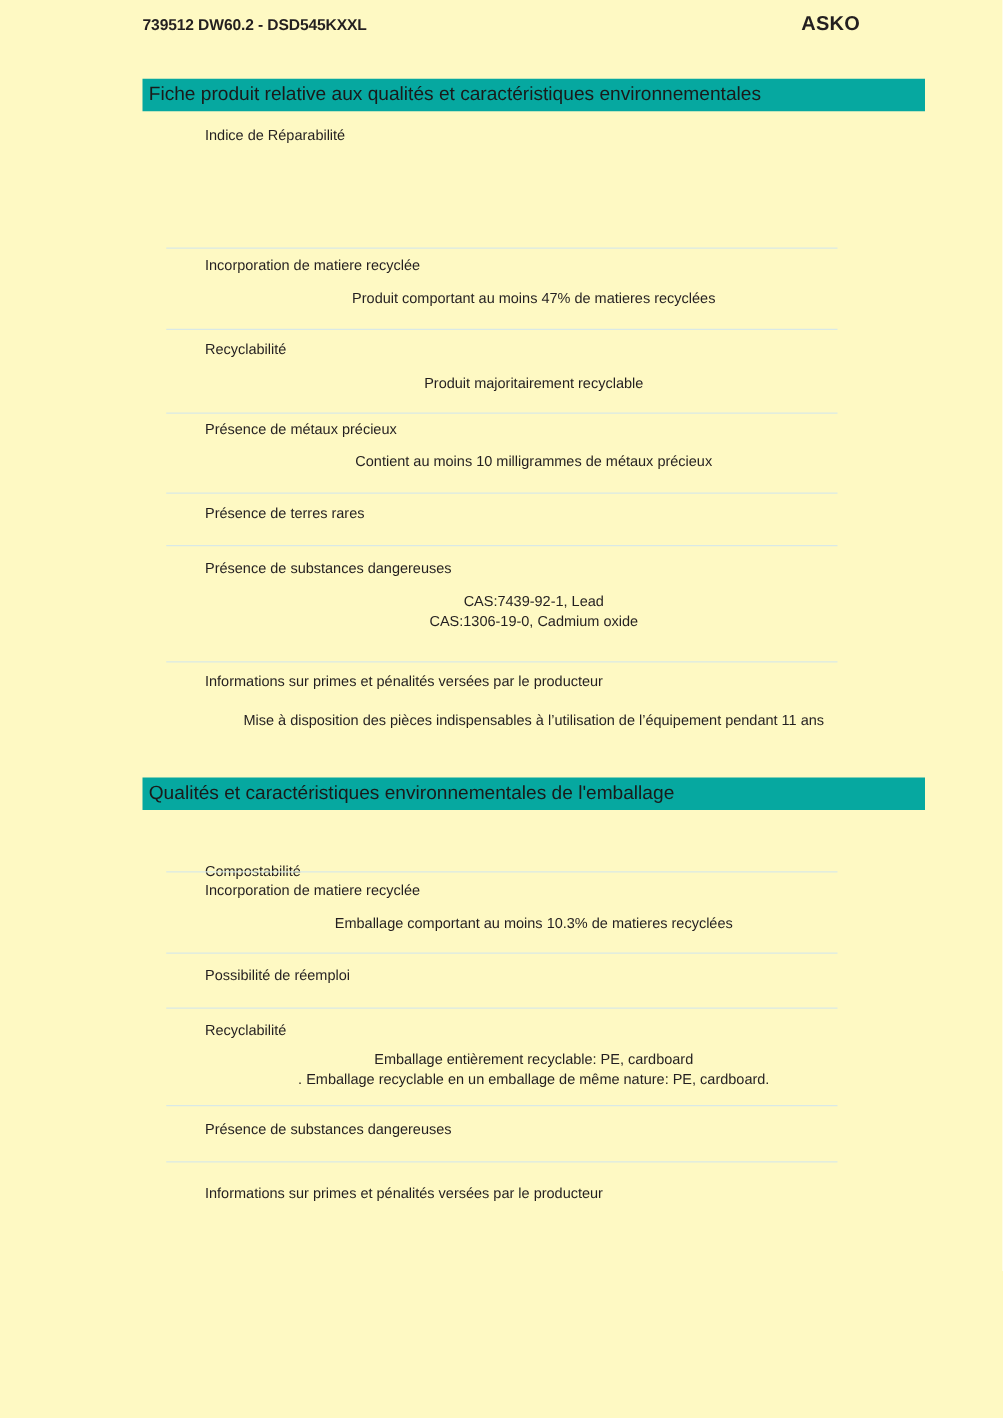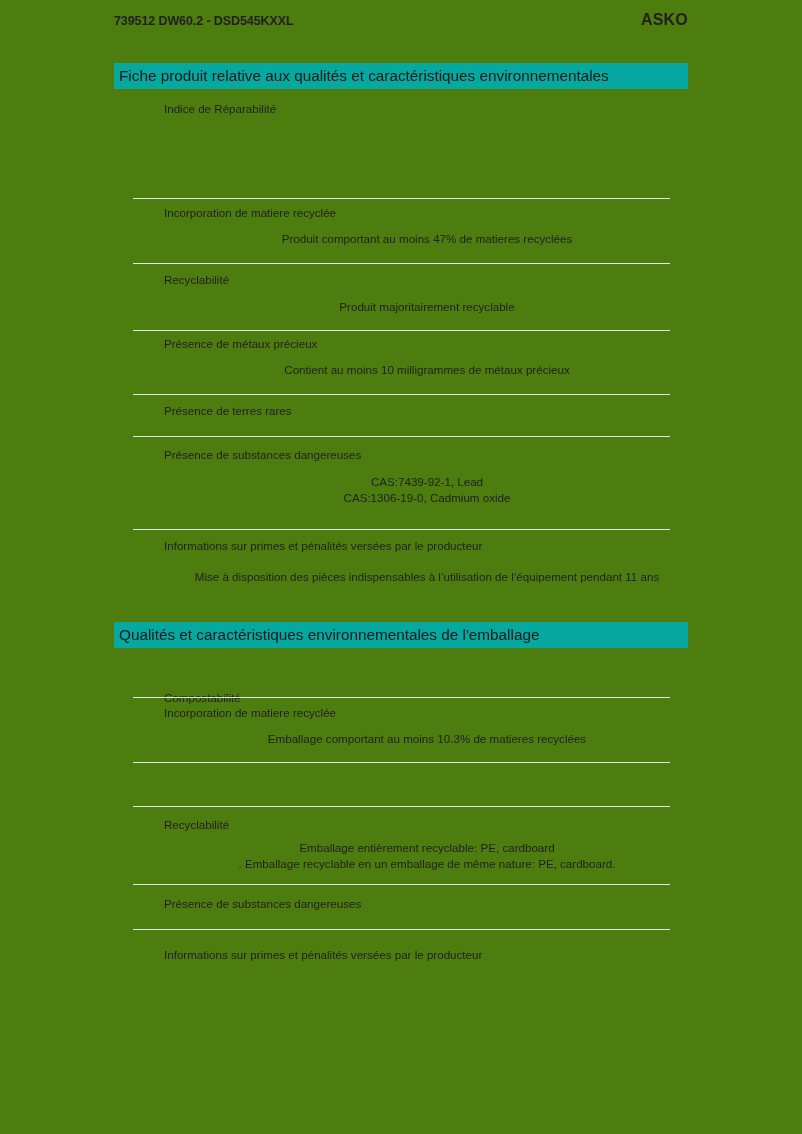--- a/index.html
+++ b/index.html
@@ -8,21 +8,21 @@
     background: #ffffff;
   }
   body {
     font-family: "Liberation Sans", sans-serif;
     color: #231f20;
   }
   .page {
     position: relative;
     width: 802px;
     height: 1134px;
-    background: #4d7c0f;
+    background: #fef9c3;
     overflow: hidden;
   }
 
   
   .doc-header {
     position: absolute;
     top: 11px;
     left: 114px;
     width: 574px;
     display: flex;
@@ -38,21 +38,21 @@
   .doc-header .brand {
     font-size: 16px;
     font-weight: bold;
     letter-spacing: 0.2px;
   }
 
   
   .banner {
     position: absolute;
     left: 114px;
-    width: 574px;
+    width: 626px;
     box-sizing: border-box;
     background: #06a8a0;
     color: #1a1a1a;
     font-size: 15.3px;
     line-height: 26px;
     height: 26px;
     padding: 0 5px;
     white-space: nowrap;
     overflow: hidden;
   }
@@ -147,20 +147,23 @@
     <div class="label lvl1">Compostabilité</div>
   </div>
   <div class="rule" style="top:697px"></div>
 
   <div class="row" style="top:705px">
     <div class="label lvl0">Incorporation de matiere recyclée</div>
     <div class="value" style="margin-top:11px">Emballage comportant au moins 10.3% de matieres recyclées</div>
   </div>
   <div class="rule" style="top:762px"></div>
 
+  <div class="row" style="top:773px">
+    <div class="label lvl0">Possibilité de réemploi</div>
+  </div>
   <div class="rule" style="top:806px"></div>
 
   <div class="row" style="top:817px">
     <div class="label lvl0">Recyclabilité</div>
     <div class="value" style="margin-top:8px">Emballage entièrement recyclable: PE, cardboard</div>
     <div class="value">. Emballage recyclable en un emballage de même nature: PE, cardboard.</div>
   </div>
   <div class="rule" style="top:884px"></div>
 
   <div class="row" style="top:896px">

